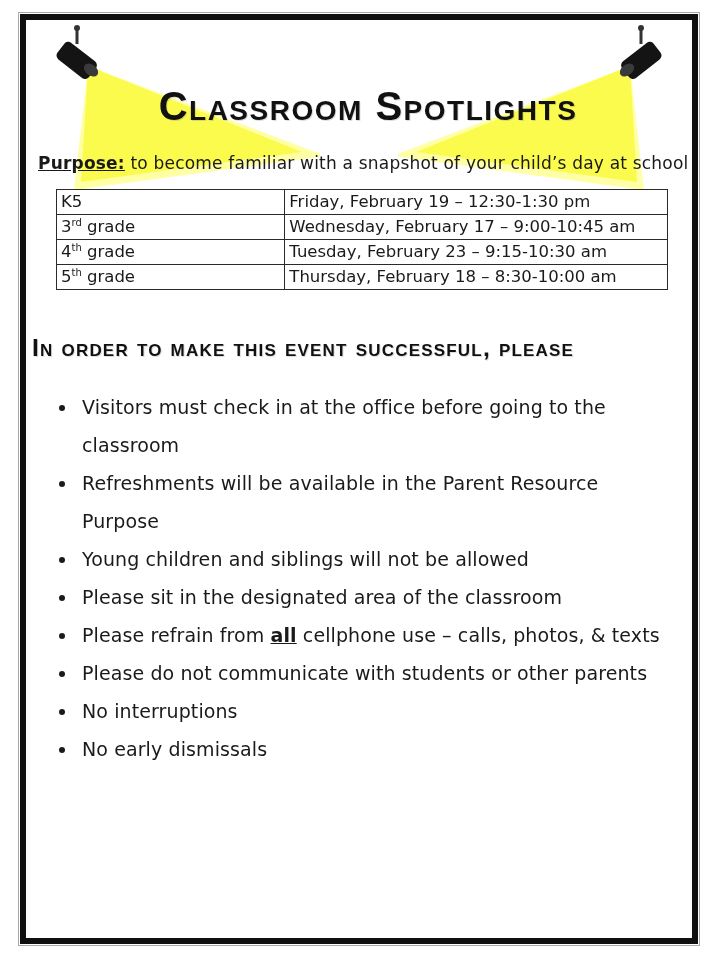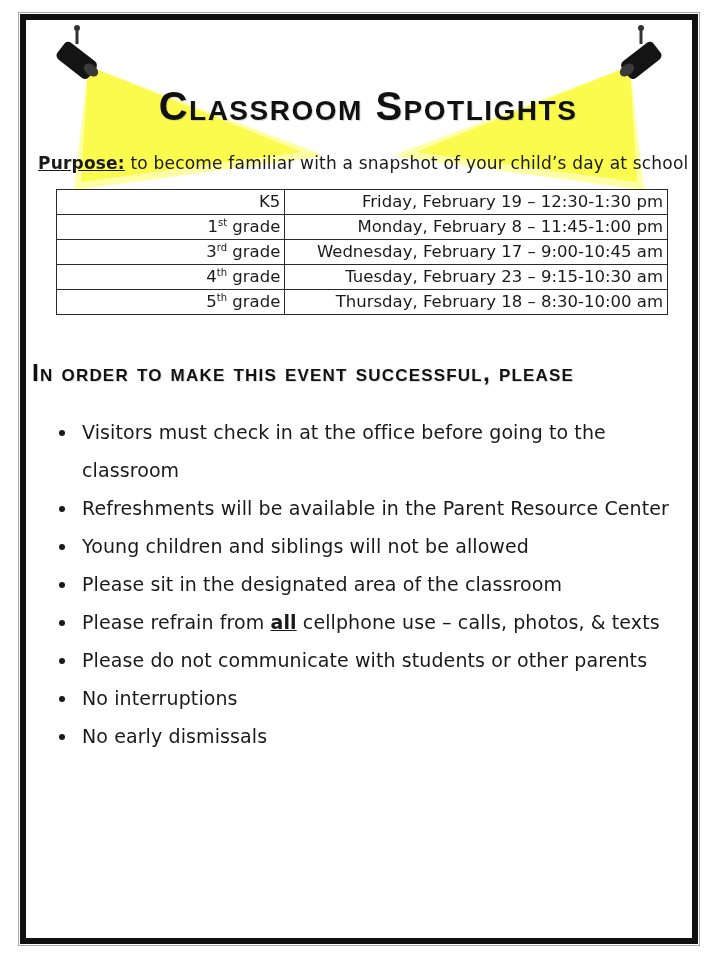--- a/index.html
+++ b/index.html
@@ -73,21 +73,21 @@
     z-index: 2;
     margin: 16px 0 0 30px;
     width: 612px;
     border-collapse: collapse;
     table-layout: fixed;
   }
   table.schedule td {
     border: 1px solid #2a2a2a;
     height: 24px;
     padding: 0 4px;
-    text-align: right;
+    text-align: left;
     font-size: 16.5px;
     line-height: 1;
     overflow: hidden;
     white-space: nowrap;
     margin-left: 20px;
   }
   td.grade-col  { width: 37%; }
   td.session-col{ width: 63%; }
   sup.ord {
     font-size: 10px;
@@ -151,43 +151,39 @@
 
     <p class="purpose-line"><span class="purpose-label">Purpose:</span><span> to become familiar with a snapshot of your child’s day at school</span></p>
 
     <table class="schedule">
       <tbody>
         <tr>
           <td class="grade-col"><span>K5</span><sup class="ord"></sup><span></span></td>
           <td class="session-col">Friday, February 19 – 12:30-1:30 pm</td>
         </tr>
         <tr>
-          <td class="grade-col"><span>1</span><sup class="ord">st</sup><span> grade</span></td>
-          <td class="session-col">Monday, February 8 – 11:45-1:00 pm</td>
-        </tr>
-        <tr>
           <td class="grade-col"><span>3</span><sup class="ord">rd</sup><span> grade</span></td>
           <td class="session-col">Wednesday, February 17 – 9:00-10:45 am</td>
         </tr>
         <tr>
           <td class="grade-col"><span>4</span><sup class="ord">th</sup><span> grade</span></td>
           <td class="session-col">Tuesday, February 23 – 9:15-10:30 am</td>
         </tr>
         <tr>
           <td class="grade-col"><span>5</span><sup class="ord">th</sup><span> grade</span></td>
           <td class="session-col">Thursday, February 18 – 8:30-10:00 am</td>
         </tr>
       </tbody>
     </table>
 
     <h2 class="expectations-heading"><span>In order to make this event successful, please</span><br></h2>
 
     <ul class="expectations-list">
       <li>Visitors must check in at the office before going to the classroom</li>
-      <li>Refreshments will be available in the Parent Resource Center</li>
+      <li>Refreshments will be available in the Parent Resource Purpose</li>
       <li>Young children and siblings will not be allowed</li>
       <li>Please sit in the designated area of the classroom</li>
       <li><span>Please refrain from </span><span class="emph">all</span><span> cellphone use – calls, photos, &amp; texts</span></li>
       <li>Please do not communicate with students or other parents</li>
       <li>No interruptions</li>
       <li>No early dismissals</li>
     </ul>
 
   </div>
 </div>

